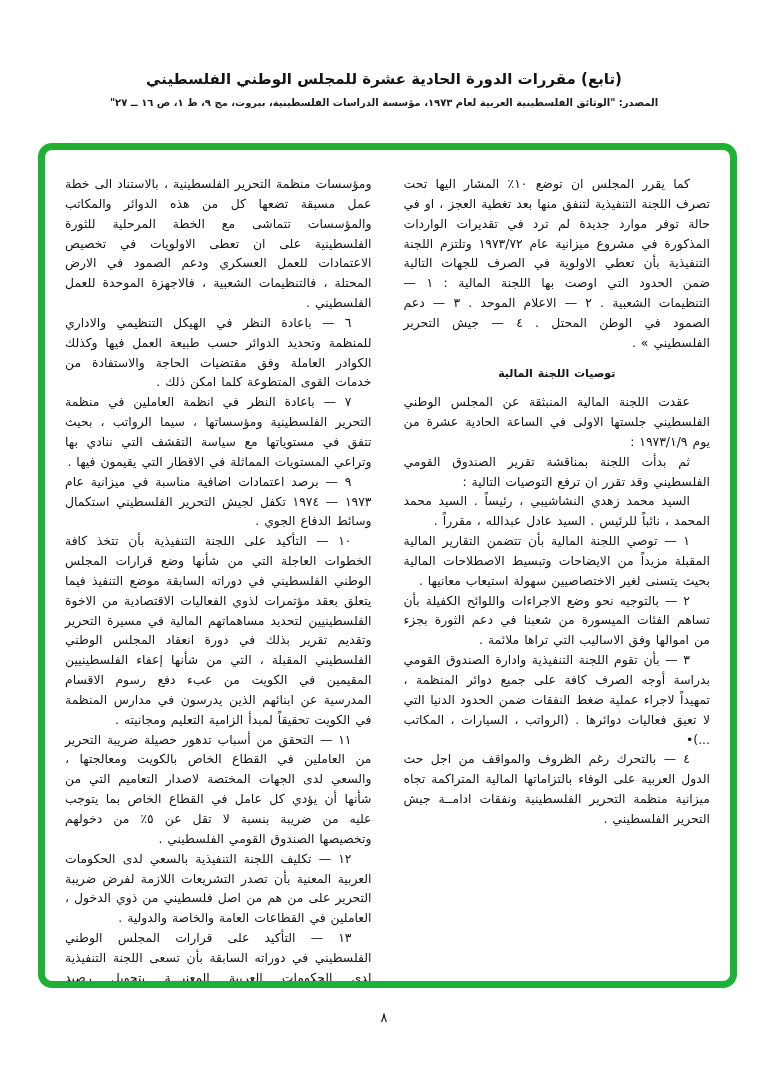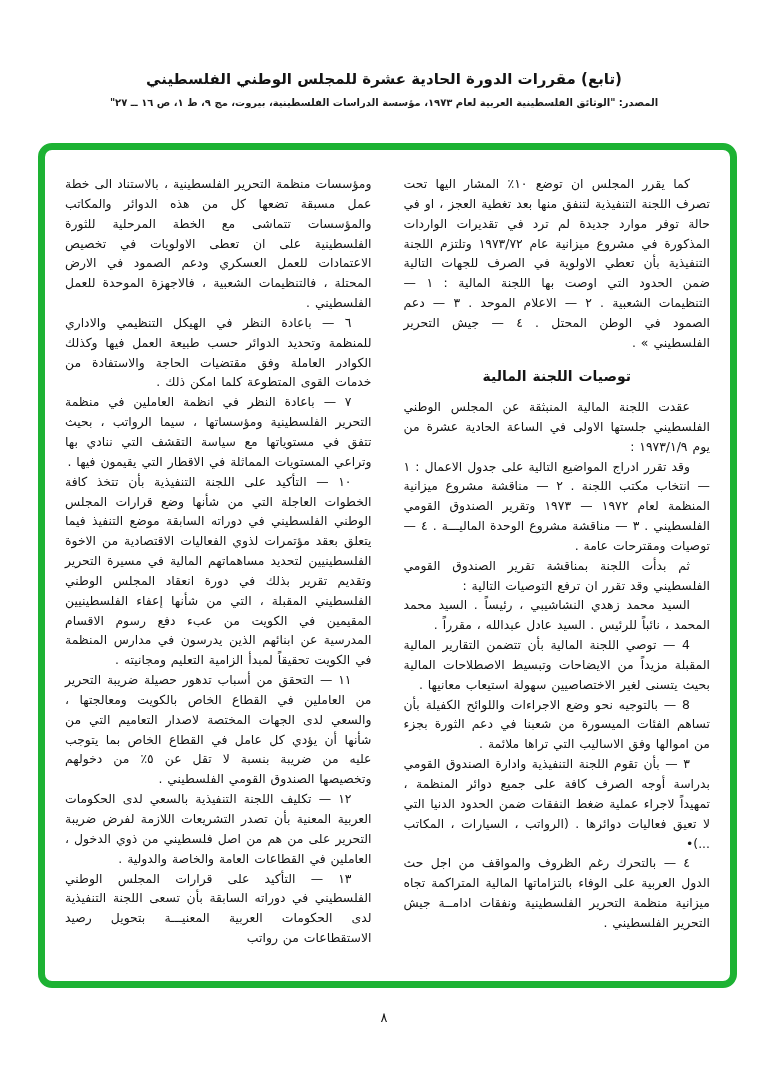--- a/index.html
+++ b/index.html
@@ -49,21 +49,21 @@
     text-align-last: right;
     word-spacing: 1px;
   }
   .para { text-indent: 20px; }
   .para.cont { text-indent: 0; }
 
   .section-heading {
     text-align: center;
     text-align-last: center;
     font-weight: bold;
-    font-size: 14px;
+    font-size: 11px;
     margin: 12px 0 10px 0;
     text-indent: 0;
   }
 
   
   .page-number {
     position: absolute;
     top: 1010px; left: 0; right: 0;
     text-align: center;
     font-size: 13px;
@@ -80,34 +80,34 @@
     <div class="doc-source">المصدر: "الوثائق الفلسطينية العربية لعام ١٩٧٣، مؤسسة الدراسات الفلسطينية، بيروت، مج ٩، ط ١، ص ١٦ ــ ٢٧"</div>
   </div>
 
   <div class="frame">
     <div class="columns">
 
       <div class="col">
         <div class="doc-text para">كما يقرر المجلس ان توضع ١٠٪ المشار اليها تحت تصرف اللجنة التنفيذية لتنفق منها بعد تغطية العجز ، او في حالة توفر موارد جديدة لم ترد في تقديرات الواردات المذكورة في مشروع ميزانية عام ١٩٧٣/٧٢ وتلتزم اللجنة التنفيذية بأن تعطي الاولوية في الصرف للجهات التالية ضمن الحدود التي اوصت بها اللجنة المالية : ١ — التنظيمات الشعبية . ٢ — الاعلام الموحد . ٣ — دعم الصمود في الوطن المحتل . ٤ — جيش التحرير الفلسطيني » .</div>
         <div class="doc-text section-heading">توصيات اللجنة المالية</div>
         <div class="doc-text para">عقدت اللجنة المالية المنبثقة عن المجلس الوطني الفلسطيني جلستها الاولى في الساعة الحادية عشرة من يوم ١٩٧٣/١/٩ :</div>
-        <div class="doc-text para">وقد تقرر ادراج المواضيع التالية على جدول الاعمال : ١ — انتخاب مكتب اللجنة . ٢ — مناقشة مشروع ميزانية المنظمة لعام ١٩٧٢ — ١٩٧٣ وتقرير الصندوق القومي الفلسطيني . ٣ — مناقشة مشروع الوحدة الماليـــة . ٤ — توصيات ومقترحات عامة .</div>
         <div class="doc-text para">ثم بدأت اللجنة بمناقشة تقرير الصندوق القومي الفلسطيني وقد تقرر ان ترفع التوصيات التالية :</div>
         <div class="doc-text para">السيد محمد زهدي النشاشيبي ، رئيساً . السيد محمد المحمد ، نائباً للرئيس . السيد عادل عبدالله ، مقرراً .</div>
-        <div class="doc-text para">4 — توصي اللجنة المالية بأن تتضمن التقارير المالية المقبلة مزيداً من الايضاحات وتبسيط الاصطلاحات المالية بحيث يتسنى لغير الاختصاصيين سهولة استيعاب معانيها .</div>
-        <div class="doc-text para">8 — بالتوجيه نحو وضع الاجراءات واللوائح الكفيلة بأن تساهم الفئات الميسورة من شعبنا في دعم الثورة بجزء من اموالها وفق الاساليب التي تراها ملائمة .</div>
+        <div class="doc-text para">١ — توصي اللجنة المالية بأن تتضمن التقارير المالية المقبلة مزيداً من الايضاحات وتبسيط الاصطلاحات المالية بحيث يتسنى لغير الاختصاصيين سهولة استيعاب معانيها .</div>
+        <div class="doc-text para">٢ — بالتوجيه نحو وضع الاجراءات واللوائح الكفيلة بأن تساهم الفئات الميسورة من شعبنا في دعم الثورة بجزء من اموالها وفق الاساليب التي تراها ملائمة .</div>
         <div class="doc-text para">٣ — بأن تقوم اللجنة التنفيذية وادارة الصندوق القومي بدراسة أوجه الصرف كافة على جميع دوائر المنظمة ، تمهيداً لاجراء عملية ضغط النفقات ضمن الحدود الدنيا التي لا تعيق فعاليات دوائرها . (الرواتب ، السيارات ، المكاتب ...)•</div>
         <div class="doc-text para">٤ — بالتحرك رغم الظروف والمواقف من اجل حث الدول العربية على الوفاء بالتزاماتها المالية المتراكمة تجاه ميزانية منظمة التحرير الفلسطينية ونفقات ادامــة جيش التحرير الفلسطيني .</div>
 
       </div>
 
       <div class="col">
         <div class="doc-text para cont">ومؤسسات منظمة التحرير الفلسطينية ، بالاستناد الى خطة عمل مسبقة تضعها كل من هذه الدوائر والمكاتب والمؤسسات تتماشى مع الخطة المرحلية للثورة الفلسطينية على ان تعطى الاولويات في تخصيص الاعتمادات للعمل العسكري ودعم الصمود في الارض المحتلة ، فالتنظيمات الشعبية ، فالاجهزة الموحدة للعمل الفلسطيني .</div>
         <div class="doc-text para">٦ — باعادة النظر في الهيكل التنظيمي والاداري للمنظمة وتحديد الدوائر حسب طبيعة العمل فيها وكذلك الكوادر العاملة وفق مقتضيات الحاجة والاستفادة من خدمات القوى المتطوعة كلما امكن ذلك .</div>
         <div class="doc-text para">٧ — باعادة النظر في انظمة العاملين في منظمة التحرير الفلسطينية ومؤسساتها ، سيما الرواتب ، بحيث تتفق في مستوياتها مع سياسة التقشف التي ننادي بها وتراعي المستويات المماثلة في الاقطار التي يقيمون فيها .</div>
+        <div class="doc-text para">٩ — برصد اعتمادات اضافية مناسبة في ميزانية عام ١٩٧٣ — ١٩٧٤ تكفل لجيش التحرير الفلسطيني استكمال وسائط الدفاع الجوي .</div>
         <div class="doc-text para">١٠ — التأكيد على اللجنة التنفيذية بأن تتخذ كافة الخطوات العاجلة التي من شأنها وضع قرارات المجلس الوطني الفلسطيني في دوراته السابقة موضع التنفيذ فيما يتعلق بعقد مؤتمرات لذوي الفعاليات الاقتصادية من الاخوة الفلسطينيين لتحديد مساهماتهم المالية في مسيرة التحرير وتقديم تقرير بذلك في دورة انعقاد المجلس الوطني الفلسطيني المقبلة ، التي من شأنها إعفاء الفلسطينيين المقيمين في الكويت من عبء دفع رسوم الاقسام المدرسية عن ابنائهم الذين يدرسون في مدارس المنظمة في الكويت تحقيقاً لمبدأ الزامية التعليم ومجانيته .</div>
         <div class="doc-text para">١١ — التحقق من أسباب تدهور حصيلة ضريبة التحرير من العاملين في القطاع الخاص بالكويت ومعالجتها ، والسعي لدى الجهات المختصة لاصدار التعاميم التي من شأنها أن يؤدي كل عامل في القطاع الخاص بما يتوجب عليه من ضريبة بنسبة لا تقل عن ٥٪ من دخولهم وتخصيصها الصندوق القومي الفلسطيني .</div>
         <div class="doc-text para">١٢ — تكليف اللجنة التنفيذية بالسعي لدى الحكومات العربية المعنية بأن تصدر التشريعات اللازمة لفرض ضريبة التحرير على من هم من اصل فلسطيني من ذوي الدخول ، العاملين في القطاعات العامة والخاصة والدولية .</div>
         <div class="doc-text para">١٣ — التأكيد على قرارات المجلس الوطني الفلسطيني في دوراته السابقة بأن تسعى اللجنة التنفيذية لدى الحكومات العربية المعنيـــة بتحويل رصيد الاستقطاعات من رواتب</div>
       </div>
 
     </div>
   </div>
 
   <div class="page-number">٨</div>

